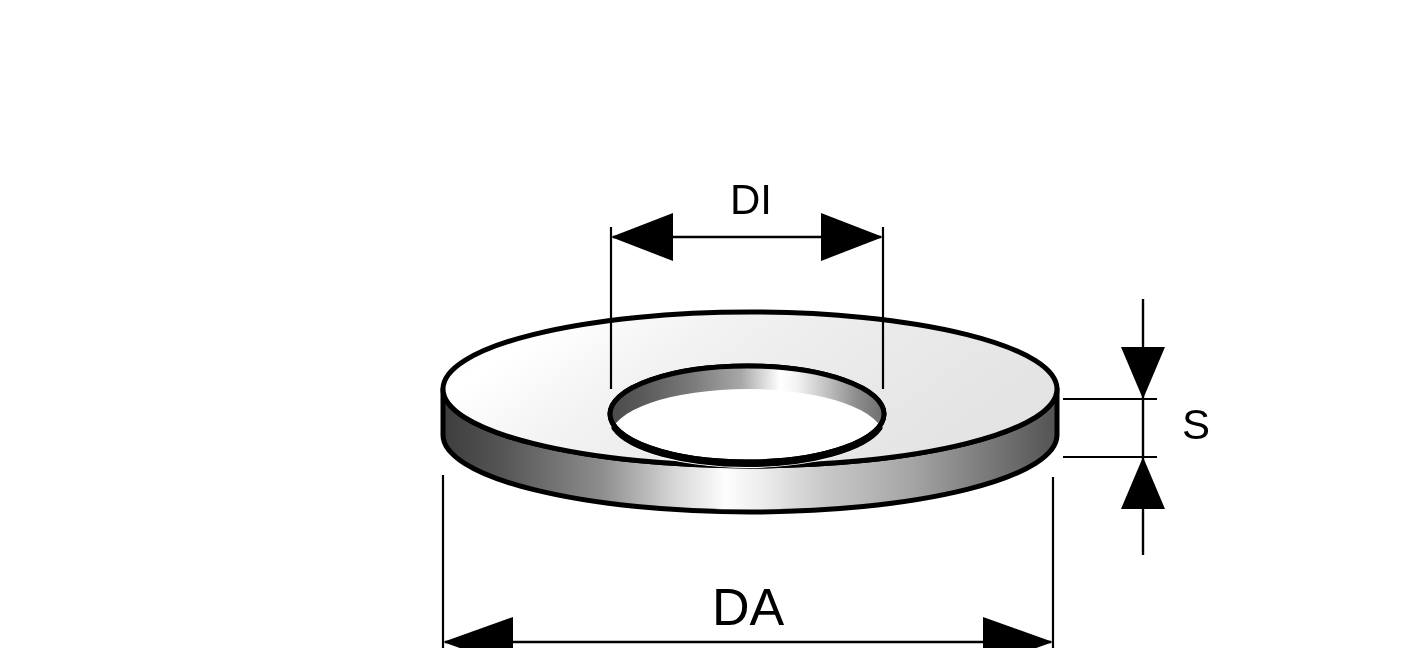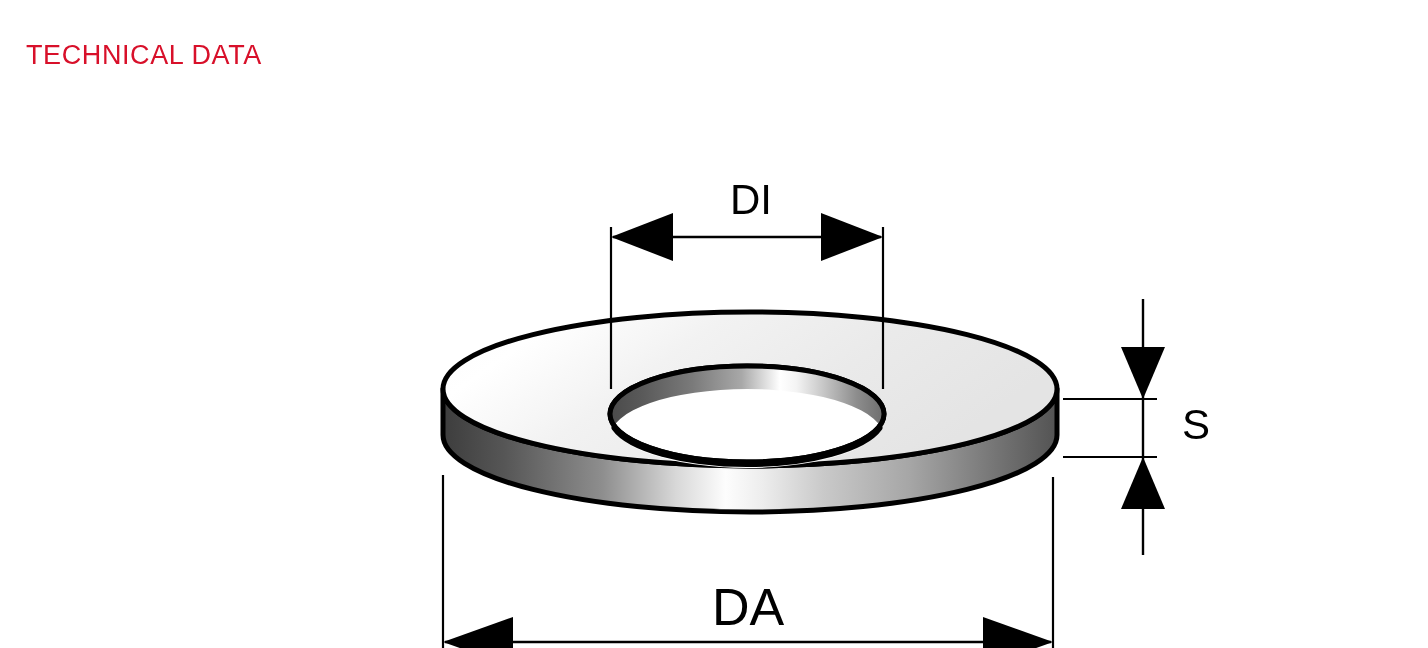--- a/index.html
+++ b/index.html
@@ -65,21 +65,20 @@
     stroke: #000000;
     stroke-width: 5;
     stroke-linejoin: round;
   }
 </style>
 </head>
 <body>
 
 <div id="page">
 
-  <div id="section-title">TECHNICAL DATA</div>
 
   <div id="drawing-wrap">
     <svg id="washer-drawing" viewBox="0 0 1428 648" xmlns="http://www.w3.org/2000/svg">
       <defs>
 
         <linearGradient id="gradTopFace" x1="0" y1="0" x2="1" y2="0.35">
           <stop offset="0%" stop-color="#fbfbfb"></stop>
           <stop offset="18%" stop-color="#ffffff"></stop>
           <stop offset="42%" stop-color="#f2f2f2"></stop>
           <stop offset="70%" stop-color="#eaeaea"></stop>

